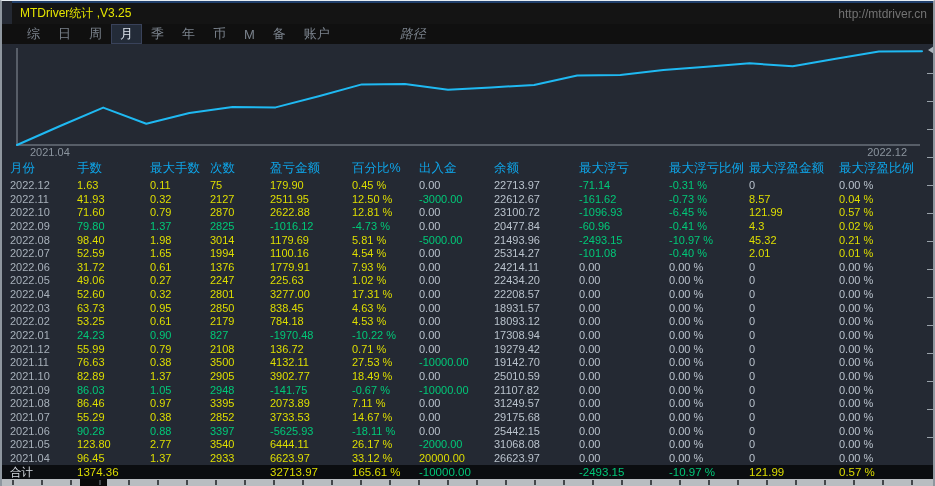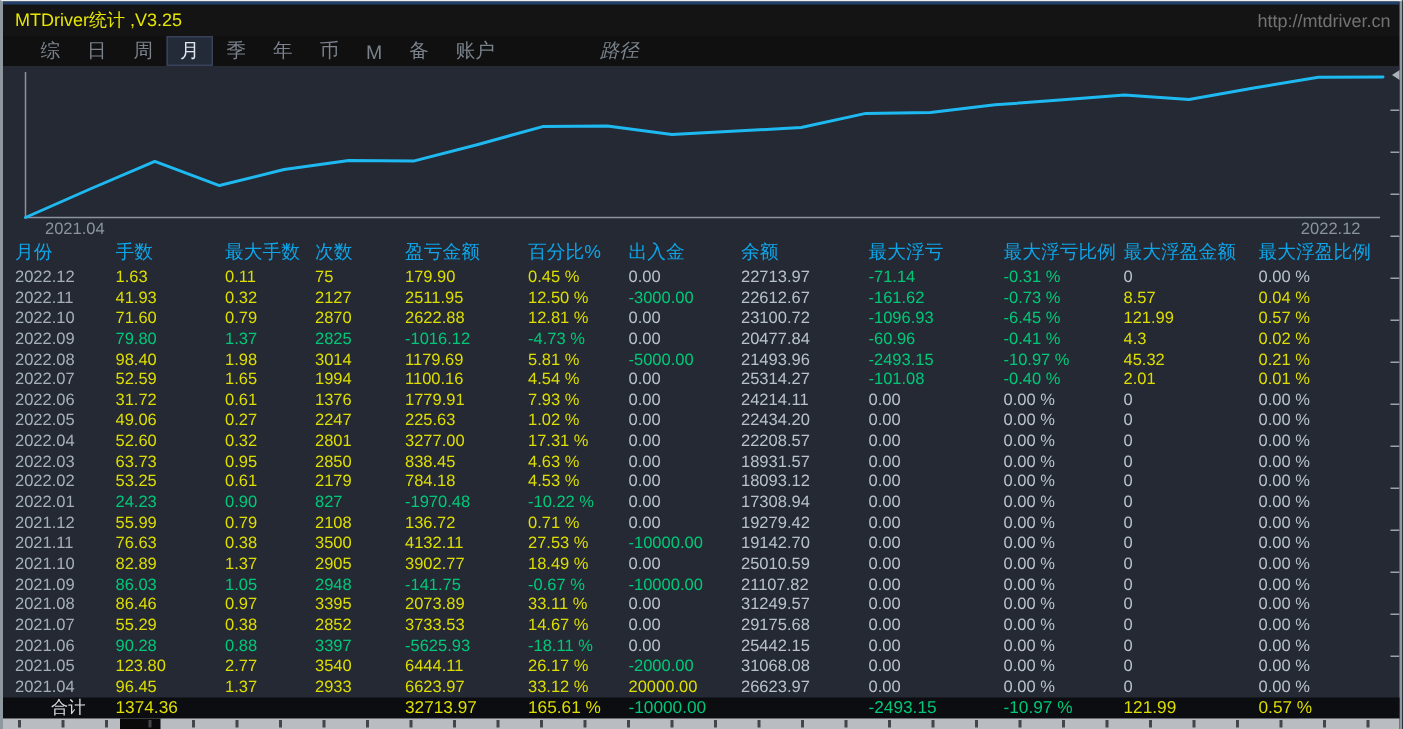--- a/index.html
+++ b/index.html
@@ -9,20 +9,21 @@
     font-family:"Liberation Sans","DejaVu Sans",sans-serif;
     border-top:1px solid #e8eef3;
     border-left:2px solid #8f979f;
     border-right:2px solid #8f979f;
   }
   
   .titlebar{
     height:21px;background:#141414;border-top:2px solid #21406c;
     display:flex;align-items:center;justify-content:space-between;
     padding:0 6px 0 8px;
+    margin-left:10px;
   }
   .app-title{color:#e6e600;font-size:12px;line-height:21px;}
   .app-url{color:#737373;font-size:12px;}
   
   .menubar{
     height:20px;background:#101010;display:flex;align-items:center;
     padding-left:16px;
   }
   .menu-item{
     color:#7a828c;font-size:13px;padding:1px 9px;cursor:default;white-space:nowrap;
@@ -50,21 +51,21 @@
   .thead{height:22px;align-items:center;}
   .hcell{color:#0ea5e9;font-size:12.5px;white-space:nowrap;overflow:hidden;}
   .trow{height:13.65px;line-height:13.65px;}
   .cell{font-size:11px;white-space:nowrap;overflow:hidden;}
   .c-y{color:#dede00;}
   .c-g{color:#00c878;}
   .c-w{color:#b9c2cc;}
   .c-m{color:#a7b0ba;}
   .trow.total{background:#0b0d10;height:14px;line-height:14px;}
   .trow.total .cell{font-size:11.5px;}
-  .trow.total .c-w{color:#d7dde3;margin-left:24px;}
+  .trow.total .c-w{color:#d7dde3;}
   
   .hscroll{
     position:absolute;left:0;bottom:0;width:100%;height:7px;background:#b9bdc1;
   }
   .hscroll .tick{position:absolute;top:1px;width:2px;height:5px;background:#43474b;}
   .hscroll .thumb{position:absolute;top:0;left:78px;width:27px;height:7px;background:#0a0a0a;}
 </style>
 </head>
 <body>
 
@@ -339,21 +340,21 @@
           <div class="cell c-w">0.00 %</div>
           <div class="cell c-w">0</div>
           <div class="cell c-w">0.00 %</div>
         </div>
         <div class="trow">
           <div class="cell c-m">2021.08</div>
           <div class="cell c-y">86.46</div>
           <div class="cell c-y">0.97</div>
           <div class="cell c-y">3395</div>
           <div class="cell c-y">2073.89</div>
-          <div class="cell c-y">33.11 %</div>
+          <div class="cell c-y">7.11 %</div>
           <div class="cell c-w">0.00</div>
           <div class="cell c-w">31249.57</div>
           <div class="cell c-w">0.00</div>
           <div class="cell c-w">0.00 %</div>
           <div class="cell c-w">0</div>
           <div class="cell c-w">0.00 %</div>
         </div>
         <div class="trow">
           <div class="cell c-m">2021.07</div>
           <div class="cell c-y">55.29</div>

